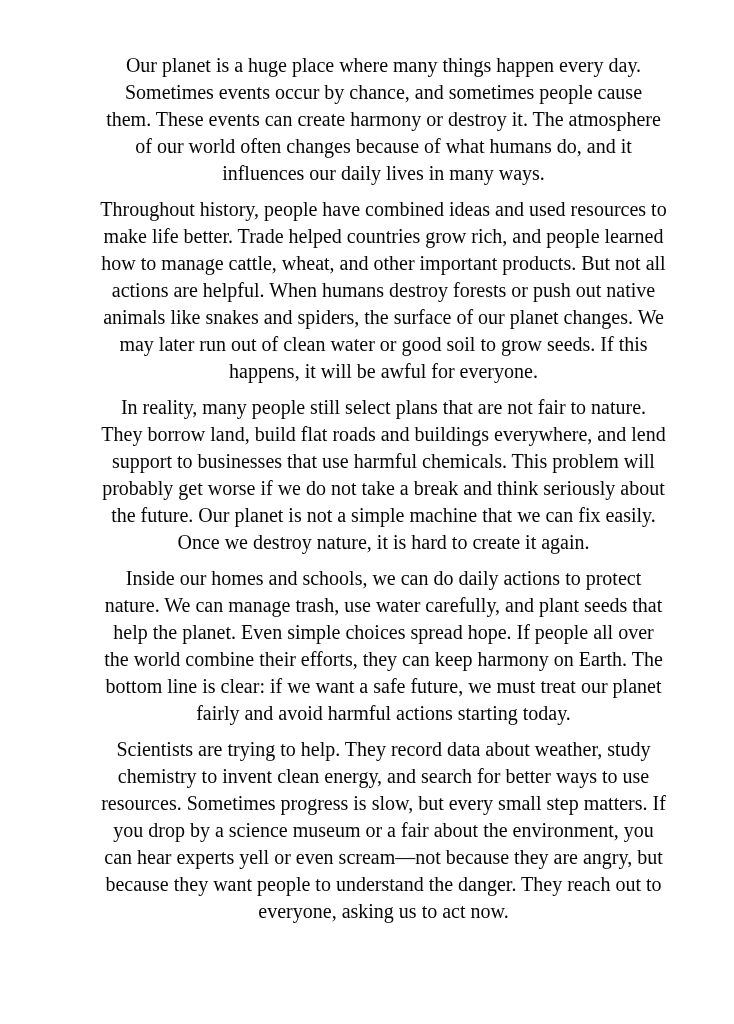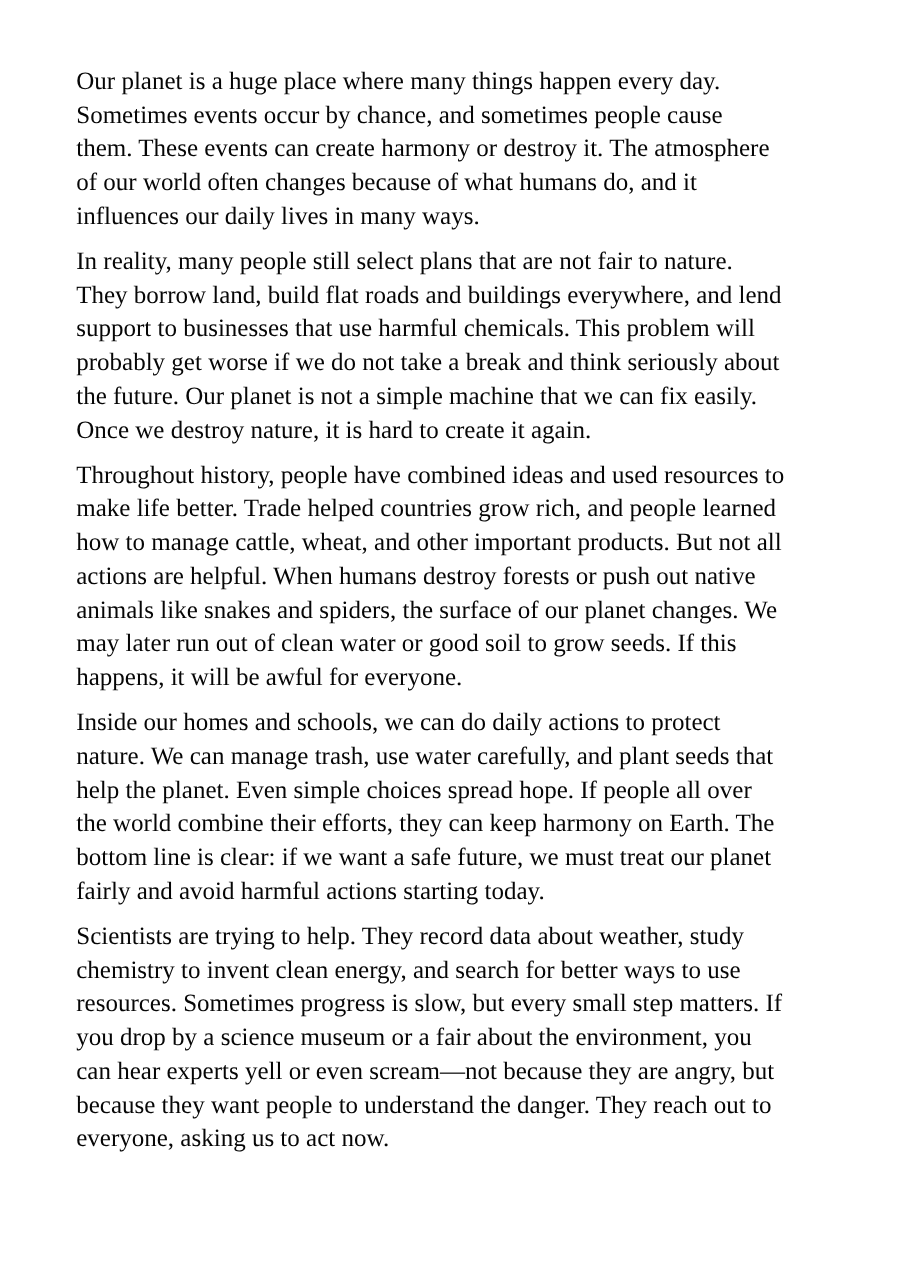--- a/index.html
+++ b/index.html
@@ -1,15 +1,15 @@
 <!DOCTYPE html>
 <html><head>
 <meta charset="utf-8">
 <style>
-  * { margin: 0; padding: 0; box-sizing: border-box; }
+  * { margin: 0; padding: 0; box-sizing: border-box; text-align: center; }
 
   html, body {
     width: 734px;
     height: 1024px;
     background: #ffffff;
     overflow: hidden;
   }
 
   .page {
     position: relative;
@@ -36,33 +36,33 @@
 </head>
 <body>
 
 <div class="page">
   <div class="doc-text">
     <p>Our planet is a huge place where many things happen every day.
 Sometimes events occur by chance, and sometimes people cause
 them. These events can create harmony or destroy it. The atmosphere
 of our world often changes because of what humans do, and it
 influences our daily lives in many ways.</p>
-    <p>In reality, many people still select plans that are not fair to nature.
-They borrow land, build flat roads and buildings everywhere, and lend
-support to businesses that use harmful chemicals. This problem will
-probably get worse if we do not take a break and think seriously about
-the future. Our planet is not a simple machine that we can fix easily.
-Once we destroy nature, it is hard to create it again.</p>
     <p>Throughout history, people have combined ideas and used resources to
 make life better. Trade helped countries grow rich, and people learned
 how to manage cattle, wheat, and other important products. But not all
 actions are helpful. When humans destroy forests or push out native
 animals like snakes and spiders, the surface of our planet changes. We
 may later run out of clean water or good soil to grow seeds. If this
 happens, it will be awful for everyone.</p>
+    <p>In reality, many people still select plans that are not fair to nature.
+They borrow land, build flat roads and buildings everywhere, and lend
+support to businesses that use harmful chemicals. This problem will
+probably get worse if we do not take a break and think seriously about
+the future. Our planet is not a simple machine that we can fix easily.
+Once we destroy nature, it is hard to create it again.</p>
     <p>Inside our homes and schools, we can do daily actions to protect
 nature. We can manage trash, use water carefully, and plant seeds that
 help the planet. Even simple choices spread hope. If people all over
 the world combine their efforts, they can keep harmony on Earth. The
 bottom line is clear: if we want a safe future, we must treat our planet
 fairly and avoid harmful actions starting today.</p>
     <p>Scientists are trying to help. They record data about weather, study
 chemistry to invent clean energy, and search for better ways to use
 resources. Sometimes progress is slow, but every small step matters. If
 you drop by a science museum or a fair about the environment, you

